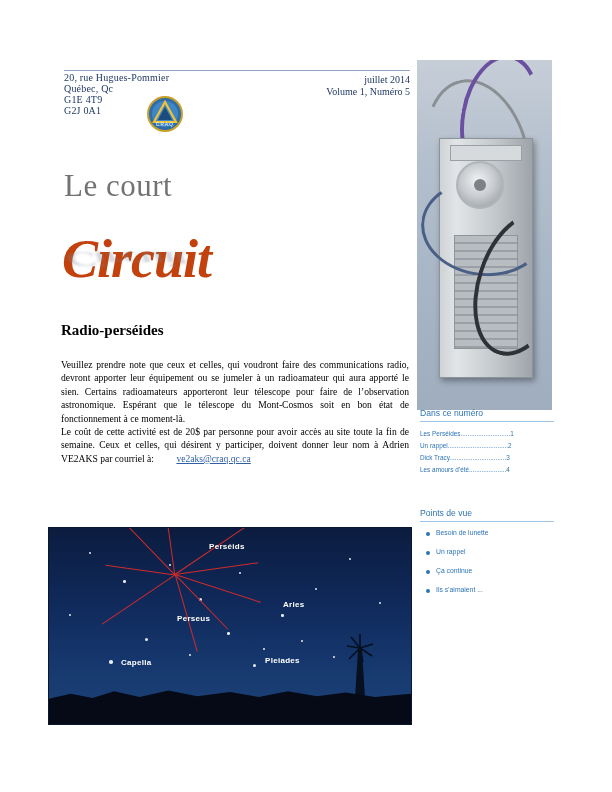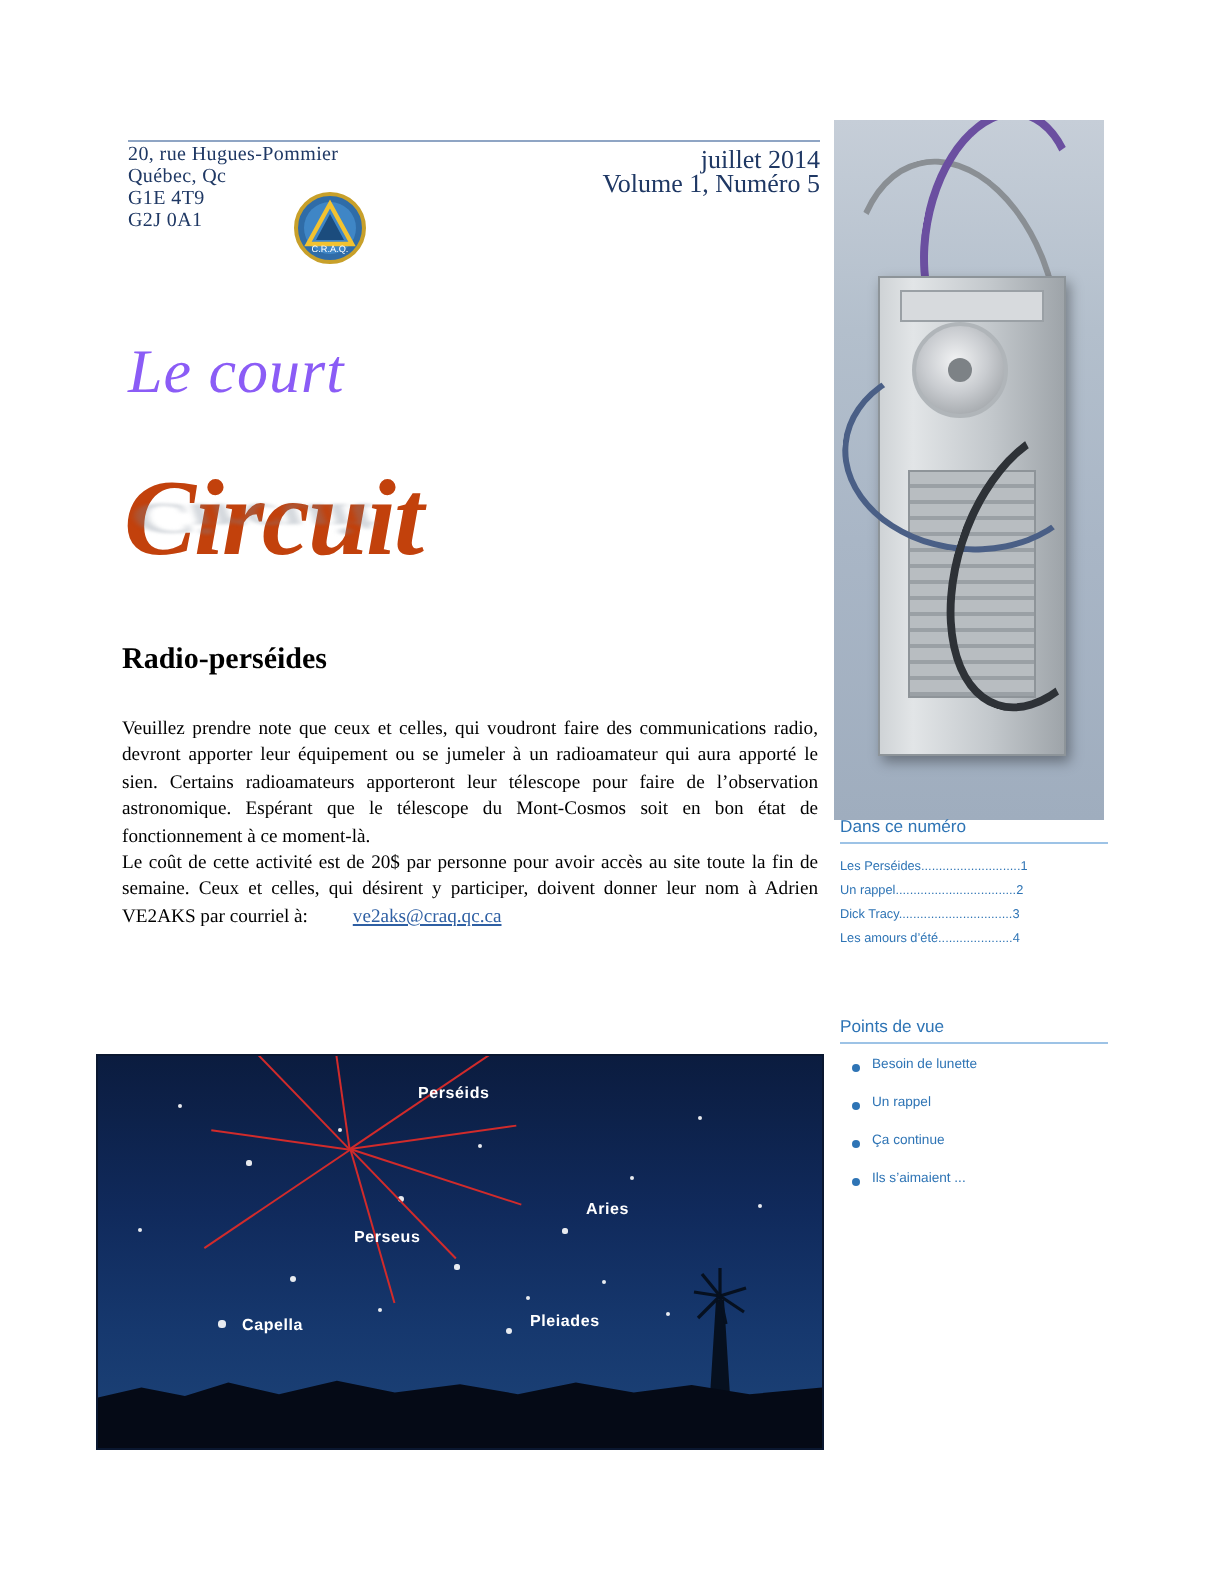--- a/index.html
+++ b/index.html
@@ -137,21 +137,21 @@
     color: #1f3864;
     letter-spacing: 0.2px;
   }
   .hdr-right {
     position: absolute;
     left: 300px;
     top: 74px;
     width: 110px;
     text-align: right;
     font-family: "Liberation Serif", serif;
-    font-size: 13px;
+    font-size: 10px;
     line-height: 12px;
     color: #1f3864;
   }
   .hdr-rule {
     position: absolute;
     left: 64px;
     top: 70px;
     width: 346px;
     height: 1px;
     background: #8fa5c4;
@@ -166,23 +166,22 @@
     height: 38px;
   }
 
   
   .title-le-court {
     position: absolute;
     left: 64px;
     top: 168px;
     font-family: "Liberation Serif", serif;
     font-size: 31px;
-    color: #8b5cf6;
+    color: #737373;
     letter-spacing: 0.5px;
-    font-style: italic;
   }
   .title-circuit {
     position: absolute;
     left: 62px;
     top: 228px;
     font-family: "Liberation Serif", serif;
     font-style: italic;
     font-weight: bold;
     font-size: 54px;
     color: #c2410c;
@@ -412,21 +411,21 @@
     <div class="ray" style="left:126px; top:46px; width:90px;  transform: rotate(18deg);"></div>
     <div class="ray" style="left:126px; top:46px; width:76px;  transform: rotate(46deg);"></div>
     <div class="ray" style="left:126px; top:46px; width:80px;  transform: rotate(74deg);"></div>
     <div class="ray" style="left:126px; top:46px; width:88px;  transform: rotate(146deg);"></div>
     <div class="ray" style="left:126px; top:46px; width:70px;  transform: rotate(188deg);"></div>
     <div class="ray" style="left:126px; top:46px; width:74px;  transform: rotate(226deg);"></div>
     <div class="ray" style="left:126px; top:46px; width:66px;  transform: rotate(262deg);"></div>
 
     <div class="sky-label" style="left:160px; top:14px;">Perséids</div>
     <div class="sky-label" style="left:128px; top:86px;">Perseus</div>
-    <div class="sky-label" style="left:244px; top:72px;">Aries</div>
+    <div class="sky-label" style="left:234px; top:72px;">Aries</div>
     <div class="sky-label" style="left:72px;  top:130px;">Capella</div>
     <div class="sky-label" style="left:216px; top:128px;">Pleiades</div>
 
     <div class="windmill">
       <svg width="34" height="70" viewBox="0 0 34 70">
         <polygon points="15,18 19,18 22,66 12,66" fill="#06101f"></polygon>
         <g stroke="#06101f" stroke-width="1.6" fill="none">
           <line x1="17" y1="16" x2="17" y2="2"></line>
           <line x1="17" y1="16" x2="30" y2="12"></line>
           <line x1="17" y1="16" x2="29" y2="24"></line>

